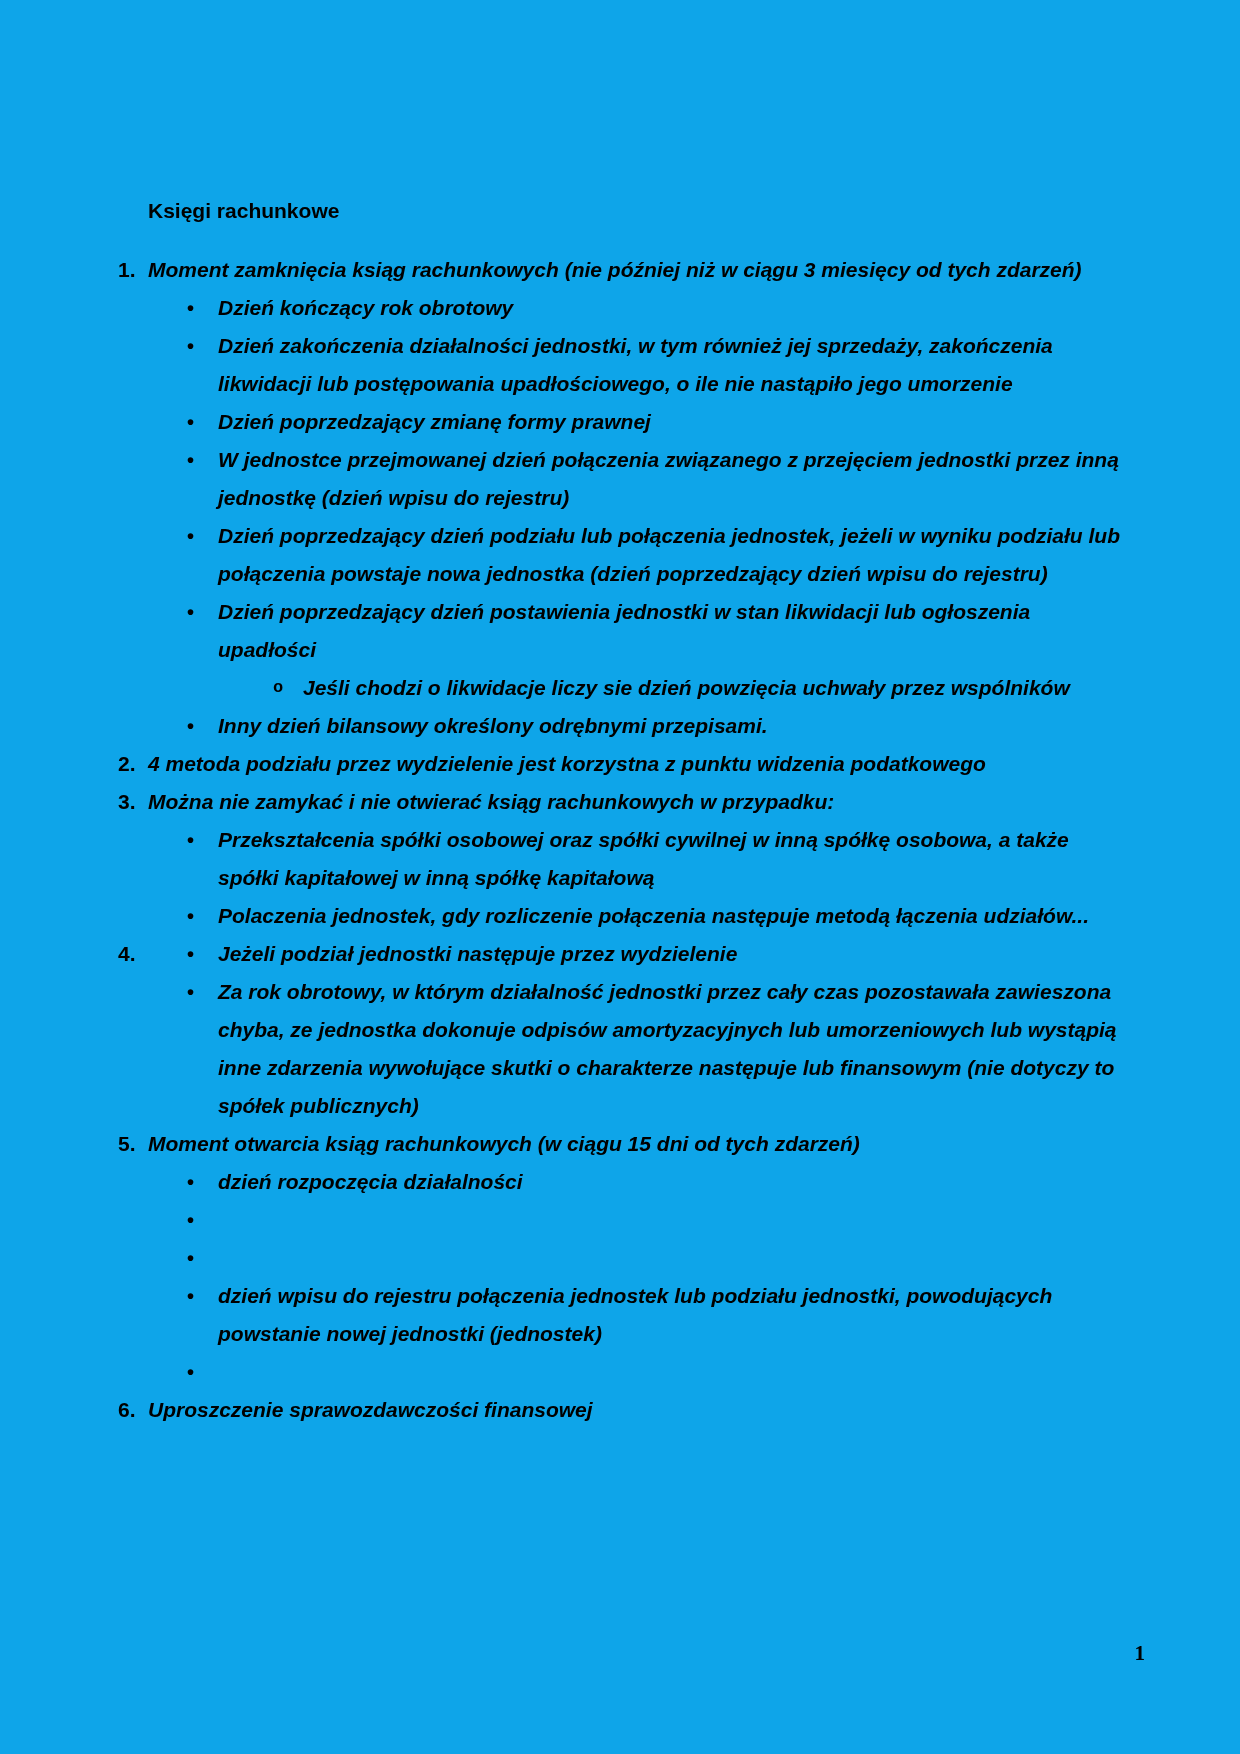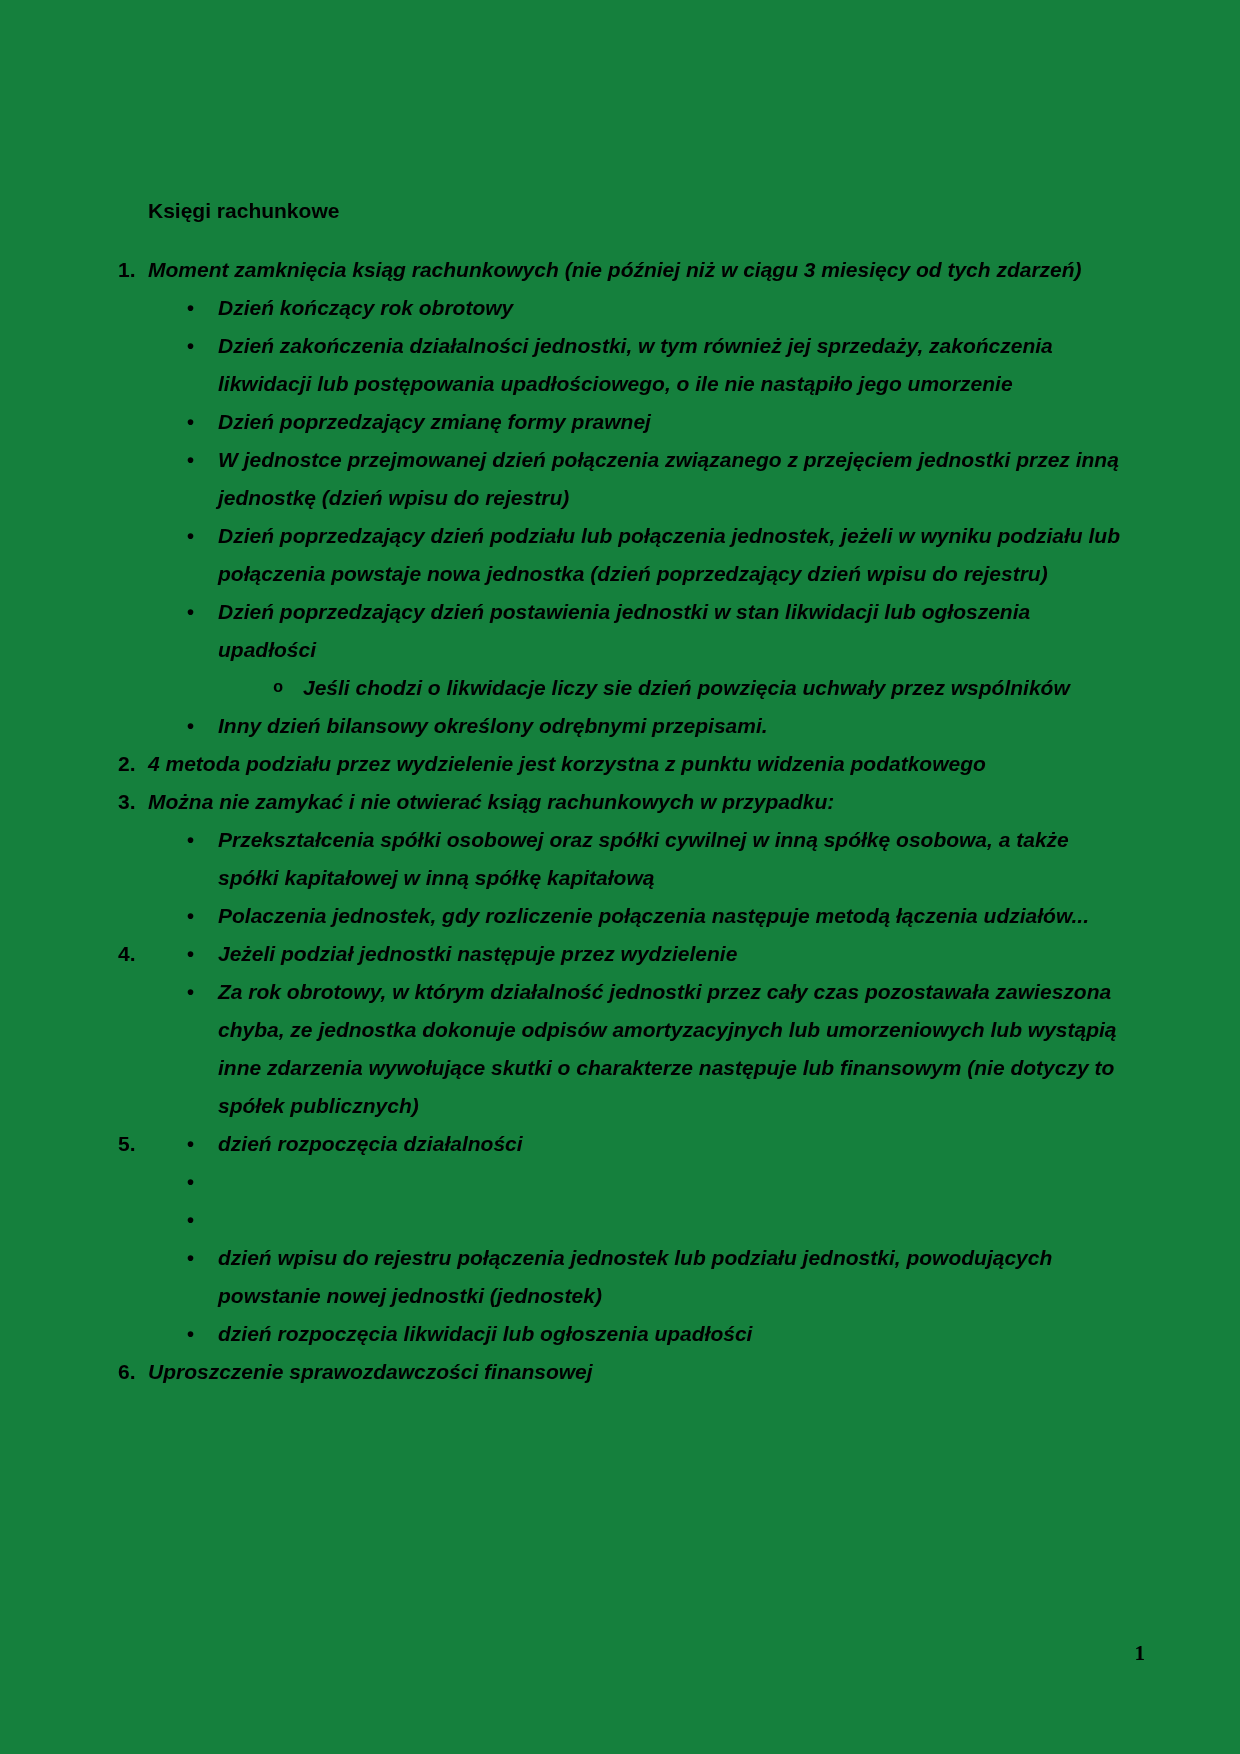--- a/index.html
+++ b/index.html
@@ -1,19 +1,19 @@
 <!DOCTYPE html>
 <html><head>
 <meta charset="utf-8">
 <style>
   html,body { margin:0; padding:0; background:#ffffff; }
   .page {
     position:relative;
     width:1240px; height:1754px;
-    background:#15803d;
+    background:#0ea5e9;
     font-family:"Liberation Sans", sans-serif;
     font-weight:bold;
     font-size:21px;
     line-height:38px;
     color:#000;
     overflow:hidden;
     box-sizing:border-box;
     padding:192px 115px 0 118px;
   }
   .title { margin:0 0 21px 30px; font-size:21px; font-weight:bold; }
@@ -123,37 +123,37 @@
       <div class="bullet">
         <span class="bullet-marker">•</span>
         <span class="bullet-text">Za rok obrotowy, w którym działalność jednostki przez cały czas pozostawała zawieszona chyba, ze jednostka dokonuje odpisów amortyzacyjnych lub umorzeniowych lub wystąpią inne zdarzenia wywołujące skutki o charakterze następuje lub finansowym (nie dotyczy to spółek publicznych)</span>
       </div>
     </div>
   </div>
 
   <div class="item">
     <span class="item-number">5.</span>
     <div class="item-body">
+      <div class="item-text">Moment otwarcia ksiąg rachunkowych (w ciągu 15 dni od tych zdarzeń)</div>
       <div class="bullet">
         <span class="bullet-marker">•</span>
         <span class="bullet-text">dzień rozpoczęcia działalności</span>
       </div>
       <div class="bullet">
         <span class="bullet-marker">•</span>
       </div>
       <div class="bullet">
         <span class="bullet-marker">•</span>
       </div>
       <div class="bullet">
         <span class="bullet-marker">•</span>
         <span class="bullet-text">dzień wpisu do rejestru połączenia jednostek lub podziału jednostki, powodujących powstanie nowej jednostki (jednostek)</span>
       </div>
       <div class="bullet">
         <span class="bullet-marker">•</span>
-        <span class="bullet-text">dzień rozpoczęcia likwidacji lub ogłoszenia upadłości</span>
       </div>
     </div>
   </div>
 
   <div class="item">
     <span class="item-number">6.</span>
     <div class="item-body">
       <div class="item-text">Uproszczenie sprawozdawczości finansowej</div>
     </div>
   </div>

